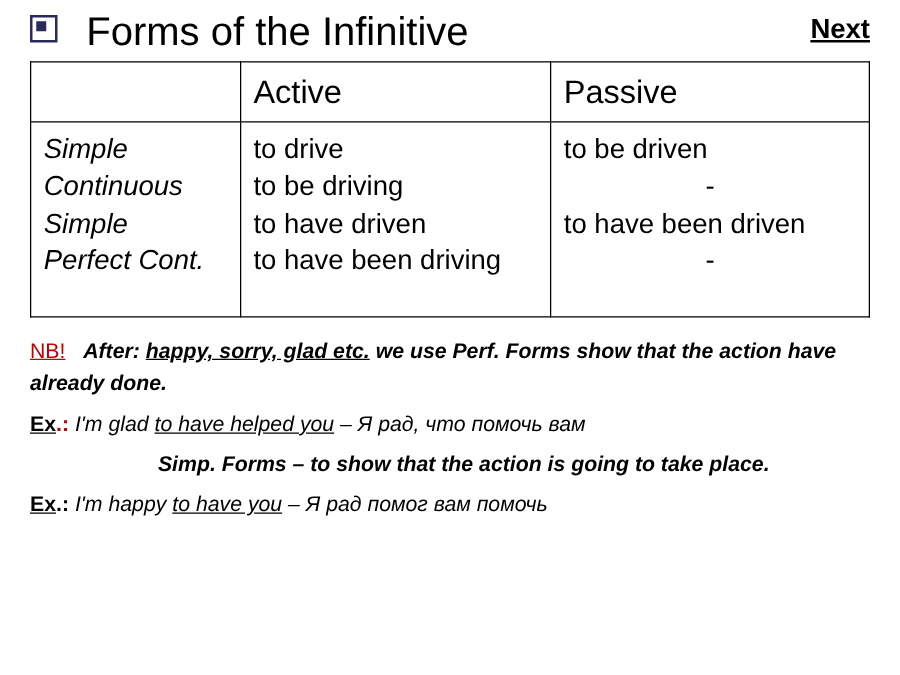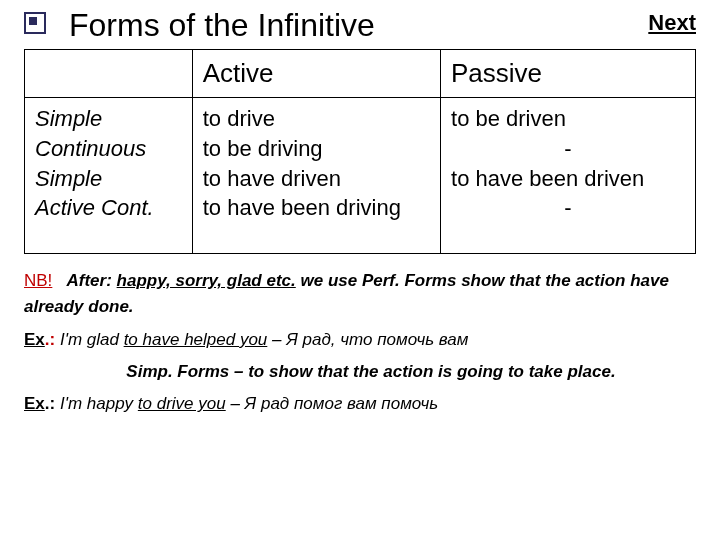--- a/index.html
+++ b/index.html
@@ -152,21 +152,21 @@
         <tr>
       <th class="empty"></th>
       <th class="col-active">Active</th>
       <th class="col-passive">Passive</th>
     </tr>
     <tr>
       <td class="row-labels">
         <span>Simple</span><br>
         <span>Continuous</span><br>
         <span>Simple</span><br>
-        <span>Active Cont.</span>
+        <span>Perfect Cont.</span>
       </td>
       <td>
         <span>to drive</span><br>
         <span>to be driving</span><br>
         <span>to have driven</span><br>
         <span>to have been driving</span>
       </td>
       <td>
         <span>to be driven</span>
         <span class="center-dash">-</span>
@@ -189,16 +189,16 @@
       <span class="ex-label underline">Ex</span><span class="ex-dot-red bold">.:</span>
       <span class="italic">I'm glad </span><span class="italic underline">to have helped you</span><span class="italic"> – Я рад, что помочь вам</span>
     </div>
 
     <div class="note-line indent">
       <span class="bold italic">Simp. Forms – to show that the action is going to take place.</span>
     </div>
 
     <div class="note-line">
       <span class="ex-label underline">Ex</span><span class="bold">.:</span>
-      <span class="italic">I'm happy </span><span class="italic underline">to drive you</span><span class="italic"> – Я рад помог вам помочь</span>
+      <span class="italic">I'm happy </span><span class="italic underline">to have you</span><span class="italic"> – Я рад помог вам помочь</span>
     </div>
   </div>
 </div>
 
 </body></html>

